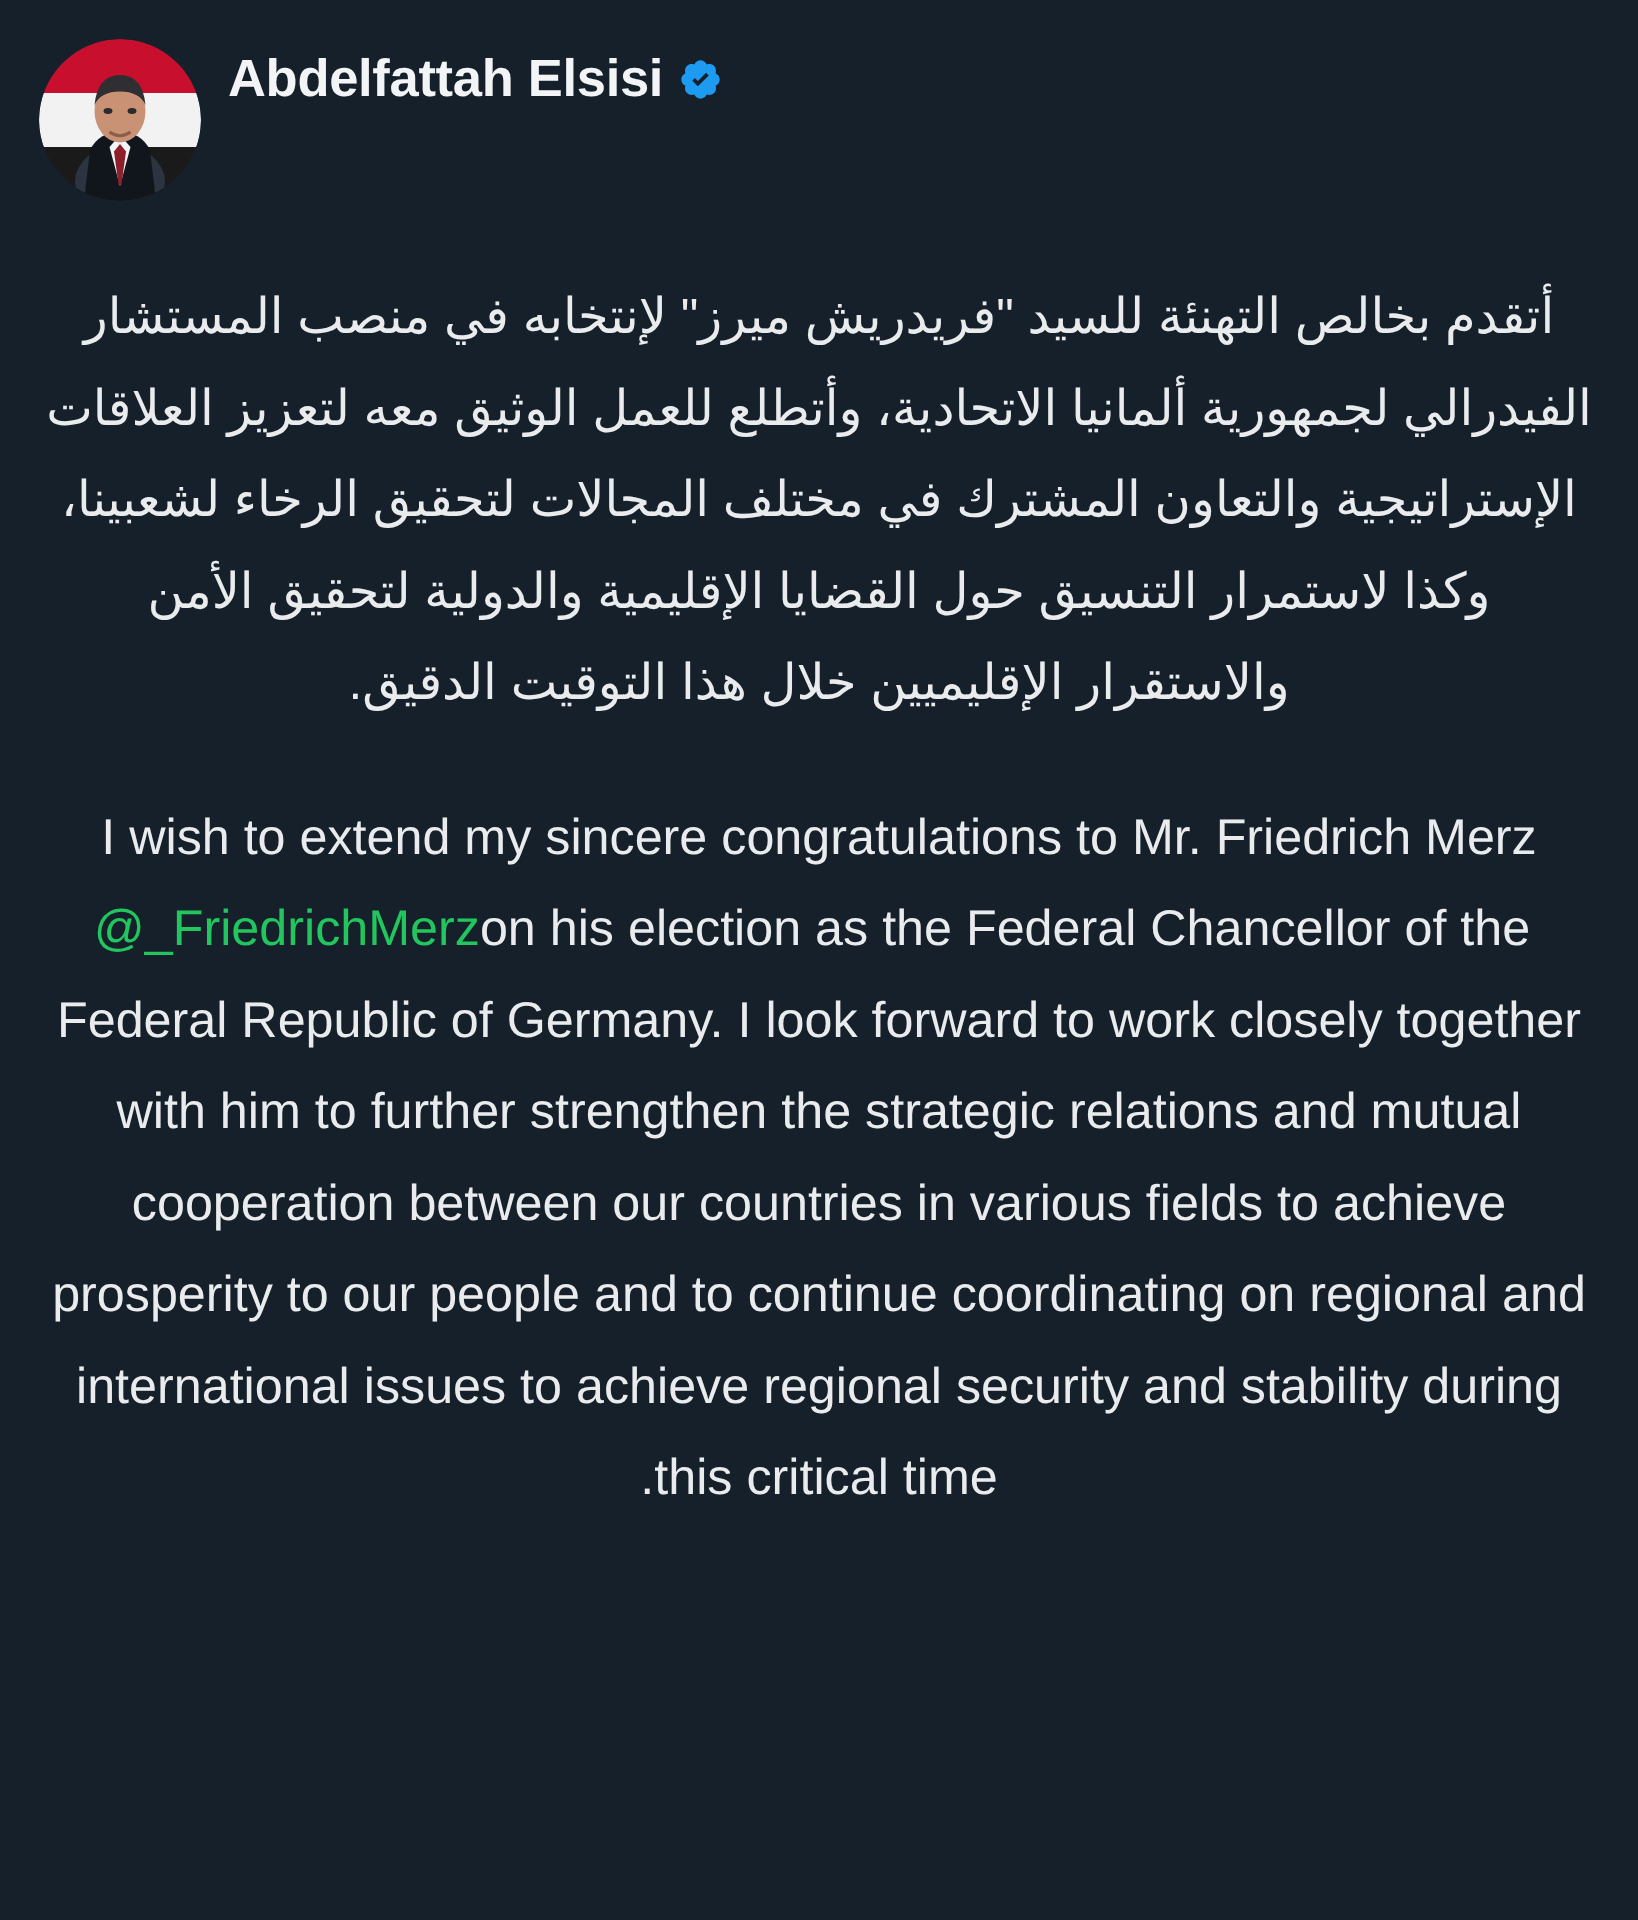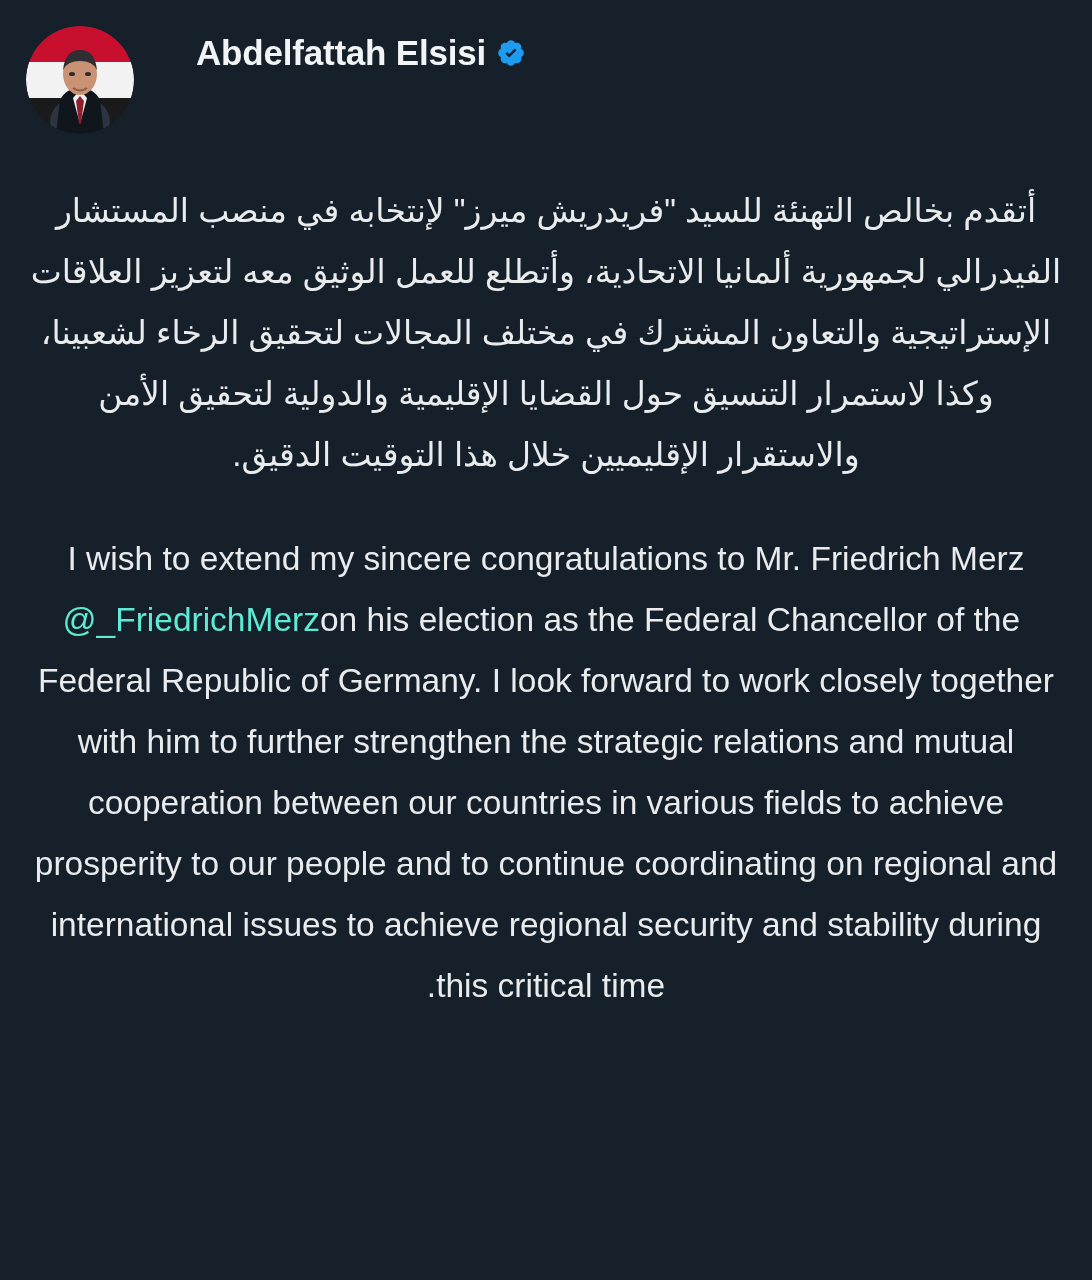--- a/index.html
+++ b/index.html
@@ -34,21 +34,20 @@
     overflow: hidden;
     position: relative;
     background: #1b2836;
   }
   .avatar svg { display: block; width: 108px; height: 108px; }
   .identity {
     display: flex;
     flex-direction: row;
     justify-content: center;
     padding-top: 8px;
-    margin-left: 44px;
   }
   .name-row {
     display: flex;
     align-items: center;
     gap: 10px;
   }
   .display-name {
     font-size: 35px;
     font-weight: bold;
     letter-spacing: -0.2px;
@@ -83,21 +82,21 @@
   .spacer {
     height: 44px;
   }
   .para-en {
     direction: ltr;
     text-align: center;
     font-size: 33.5px;
     line-height: 1.82;
   }
   .mention {
-    color: #5eead4;
+    color: #22c55e;
     text-decoration: none;
   }
   .rtl-tail {
     direction: rtl;
     unicode-bidi: embed;
   }
 </style>
 </head>
 <body>
 

